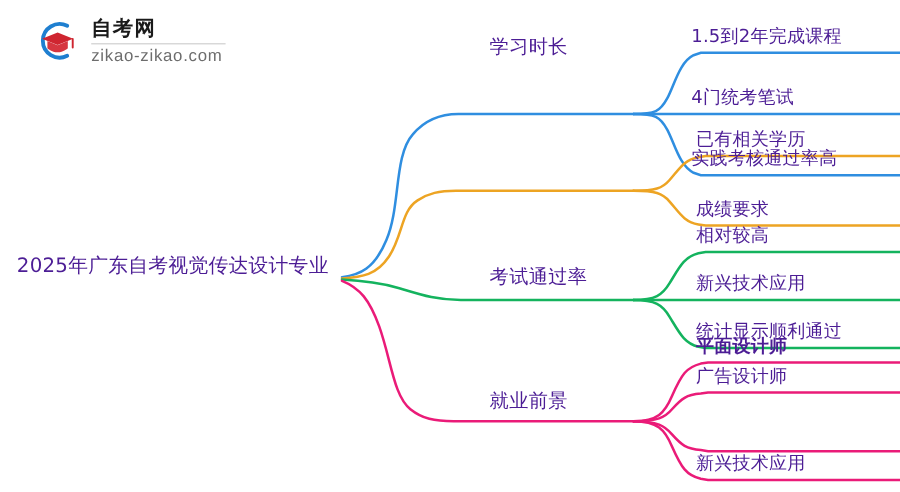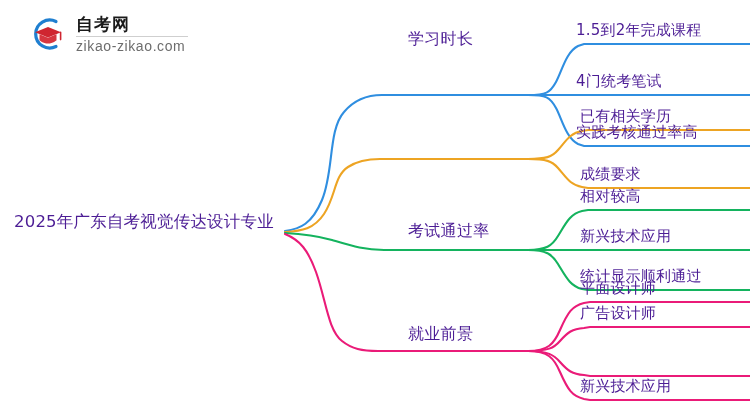--- a/index.html
+++ b/index.html
@@ -156,17 +156,17 @@
   <div class="node-label leaf-label" style="left:576px; top:91px;">4门统考笔试</div>
   <div class="node-label leaf-label" style="left:576px; top:142px;">实践考核通过率高</div>
 
   <div class="node-label leaf-label" style="left:580px; top:126px;">已有相关学历</div>
   <div class="node-label leaf-label" style="left:580px; top:184px;">成绩要求</div>
 
   <div class="node-label leaf-label" style="left:580px; top:206px;">相对较高</div>
   <div class="node-label leaf-label" style="left:580px; top:246px;">新兴技术应用</div>
   <div class="node-label leaf-label" style="left:580px; top:286px;">统计显示顺利通过</div>
 
-  <div class="node-label leaf-label" style="left:580px; top:298px;">平面设计师</div>
+  <div class="node-label leaf-label" style="left:580px; top:298px;font-weight:bold;">平面设计师</div>
   <div class="node-label leaf-label" style="left:580px; top:323px;">广告设计师</div>
   <div class="node-label leaf-label" style="left:580px; top:396px;">新兴技术应用</div>
 
 </div>
 
 </body></html>

